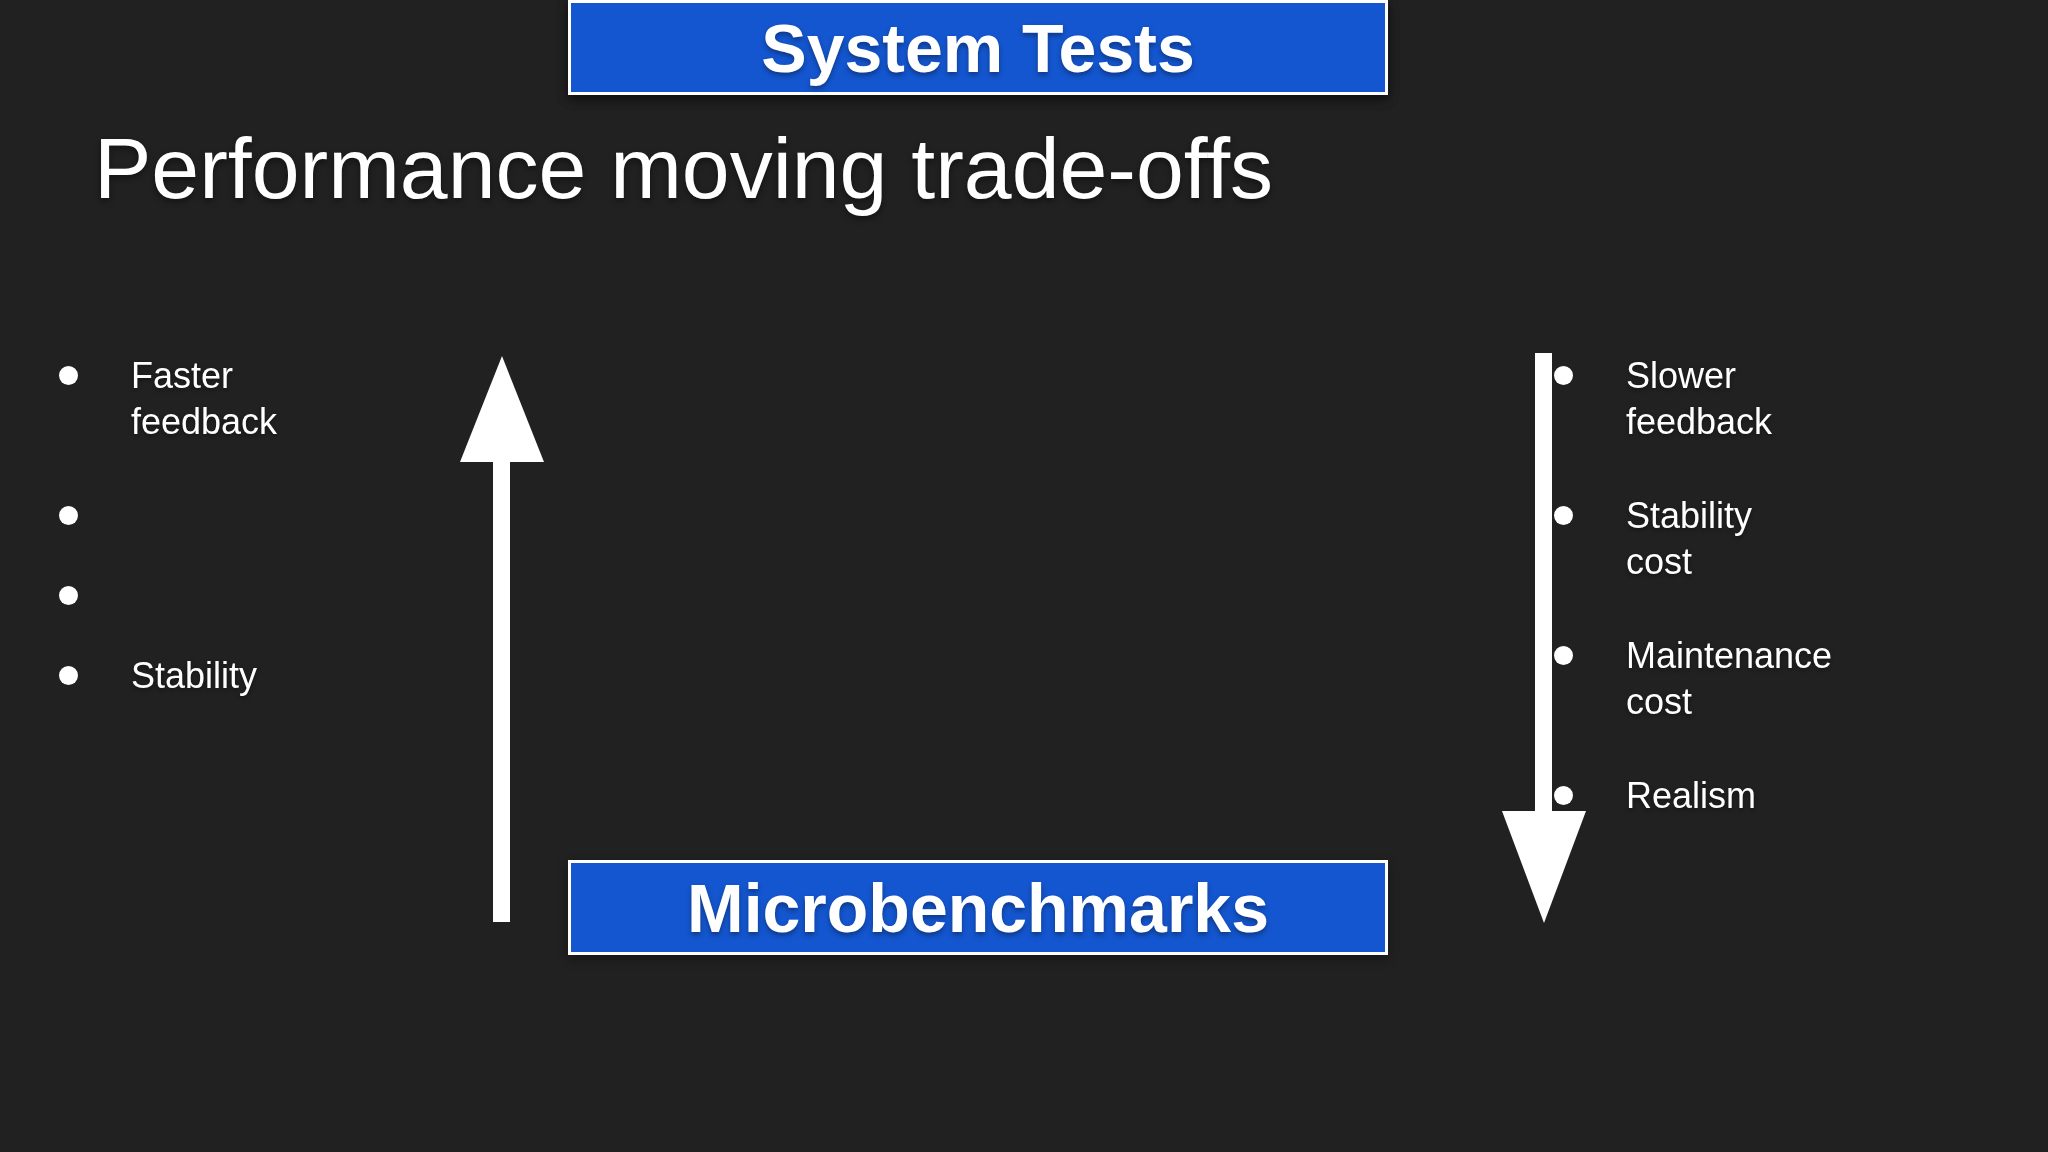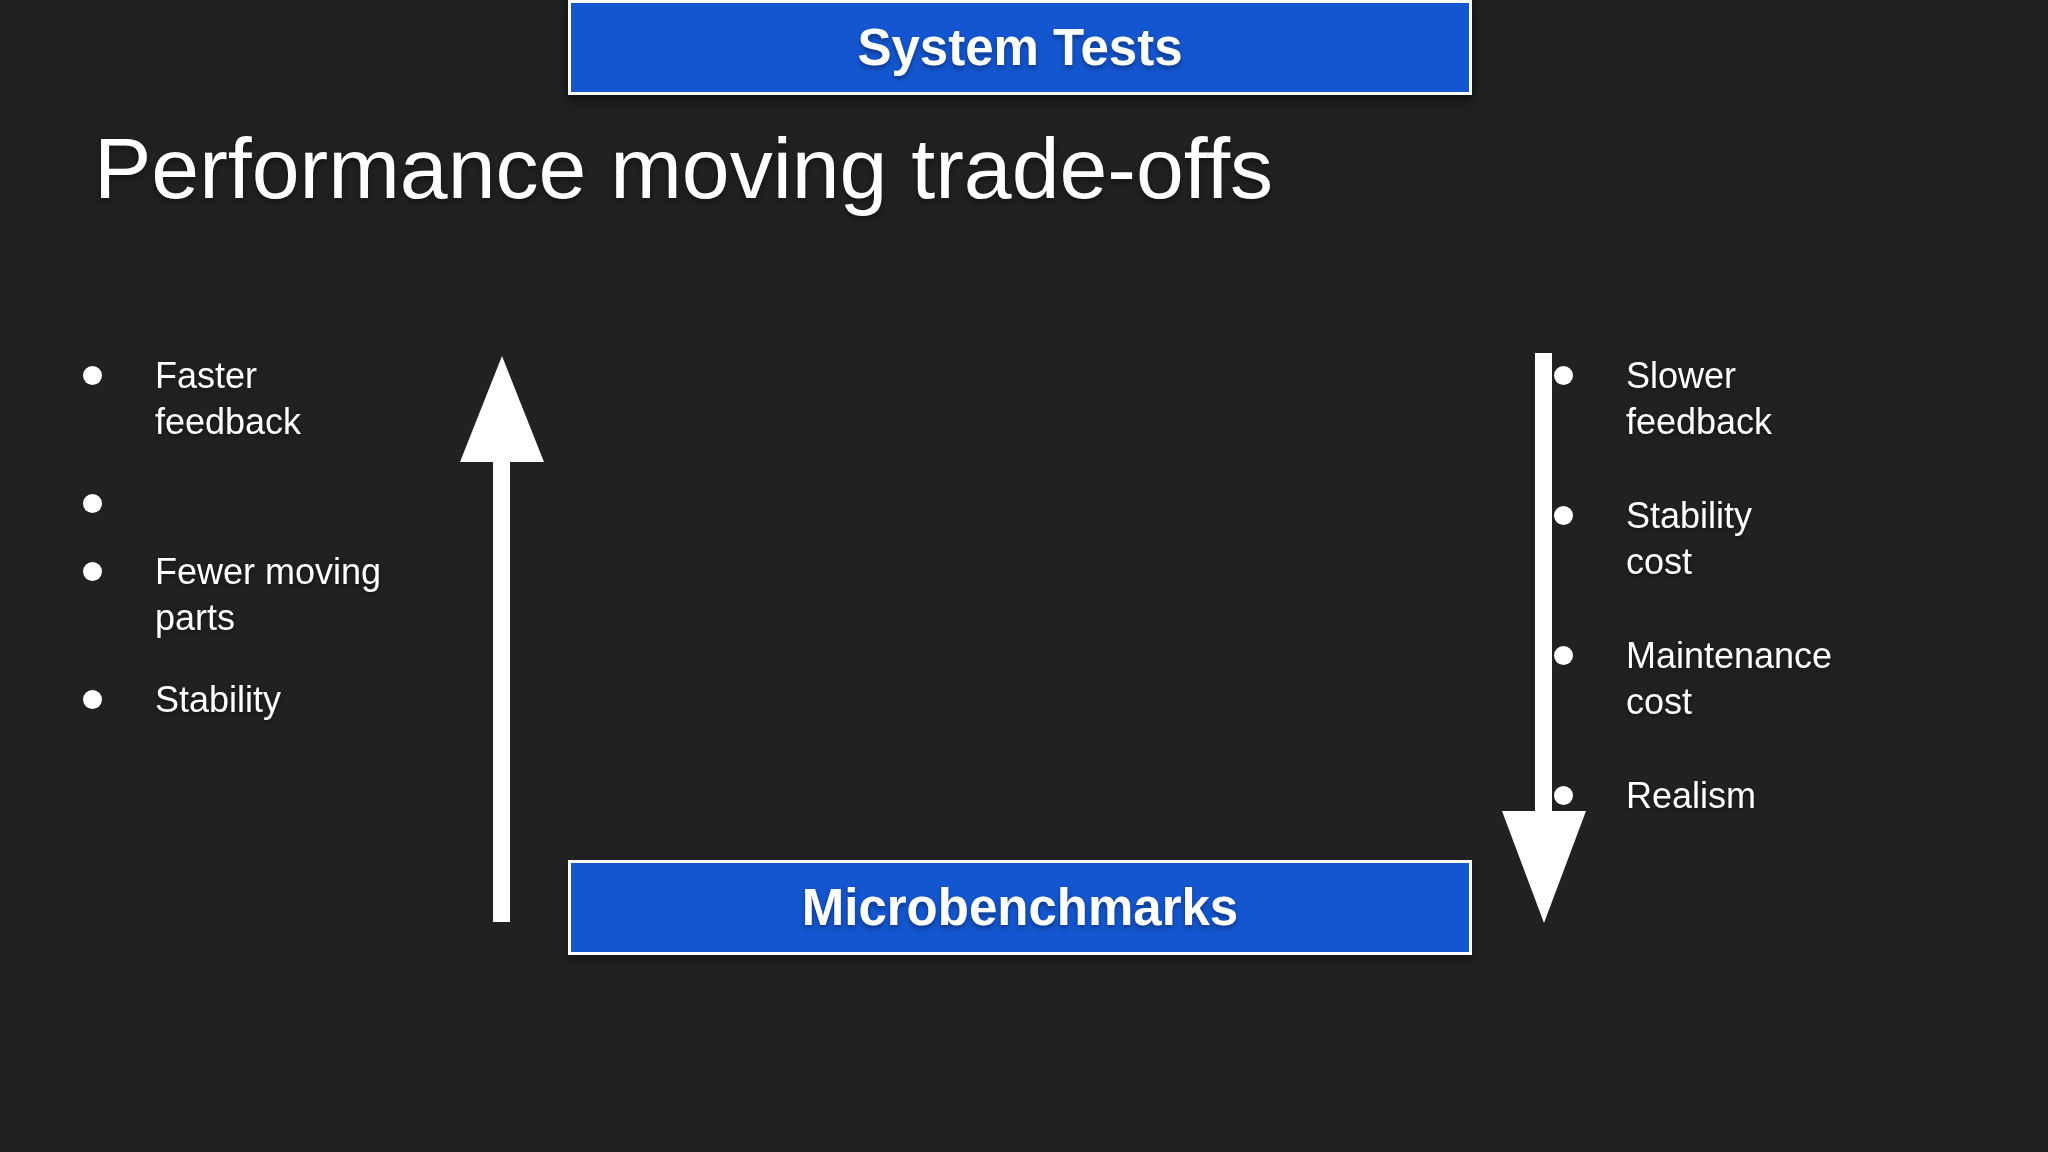--- a/index.html
+++ b/index.html
@@ -23,48 +23,48 @@
     line-height: 100px;
     color: var(--text, #ffffff);
     text-shadow: 0 3px 6px rgba(0,0,0,0.45);
     white-space: nowrap;
   }
 
   
   .stack-box {
     position: absolute;
     left: 568px;
-    width: 904px;
+    width: 820px;
     height: 95px;
     box-sizing: border-box;
     background: var(--box-fill, #1456cf);
     border: 3px solid var(--box-border, #ffffff);
     display: flex;
     align-items: center;
     justify-content: center;
-    font-size: 51px;
+    font-size: 68px;
     font-weight: 700;
     white-space: nowrap;
     text-shadow: 0 3px 5px rgba(0,0,0,0.35);
     box-shadow: 0 4px 10px rgba(0,0,0,0.35);
   }
   .stack-box:nth-of-type(1) { top: 353px; }
   .stack-box:nth-of-type(2) { top: 522px; }
   .stack-box:nth-of-type(3) { top: 691px; }
   .stack-box:nth-of-type(4) { top: 860px; }
 
   
   .bullet-list {
     position: absolute;
     top: 353px;
     display: flex;
     flex-direction: column;
     gap: 48px;
   }
-  .bullet-list.left  { left: 83px;   width: 420px; gap: 36px; }
+  .bullet-list.left  { left: 59px;   width: 420px; }
   .bullet-list.right { left: 1554px; width: 400px; }
   .bullet-item { display: flex; align-items: flex-start; gap: 53px; }
   .bullet-dot {
     flex: 0 0 auto;
     width: 19px;
     height: 19px;
     margin-top: 13px;
     border-radius: 50%;
     background: var(--text, #ffffff);
   }
@@ -123,22 +123,20 @@
     <div class="bullet-item">
       <span class="bullet-dot"></span>
       <span class="bullet-text">Faster
 feedback</span>
     </div>
     <div class="bullet-item">
       <span class="bullet-dot"></span>
     </div>
     <div class="bullet-item">
       <span class="bullet-dot"></span>
-      <span class="bullet-text">Fewer moving
-parts</span>
     </div>
     <div class="bullet-item">
       <span class="bullet-dot"></span>
       <span class="bullet-text">Stability</span>
     </div>
   </div>
 
   <div class="bullet-list right">
     <div class="bullet-item">
       <span class="bullet-dot"></span>

